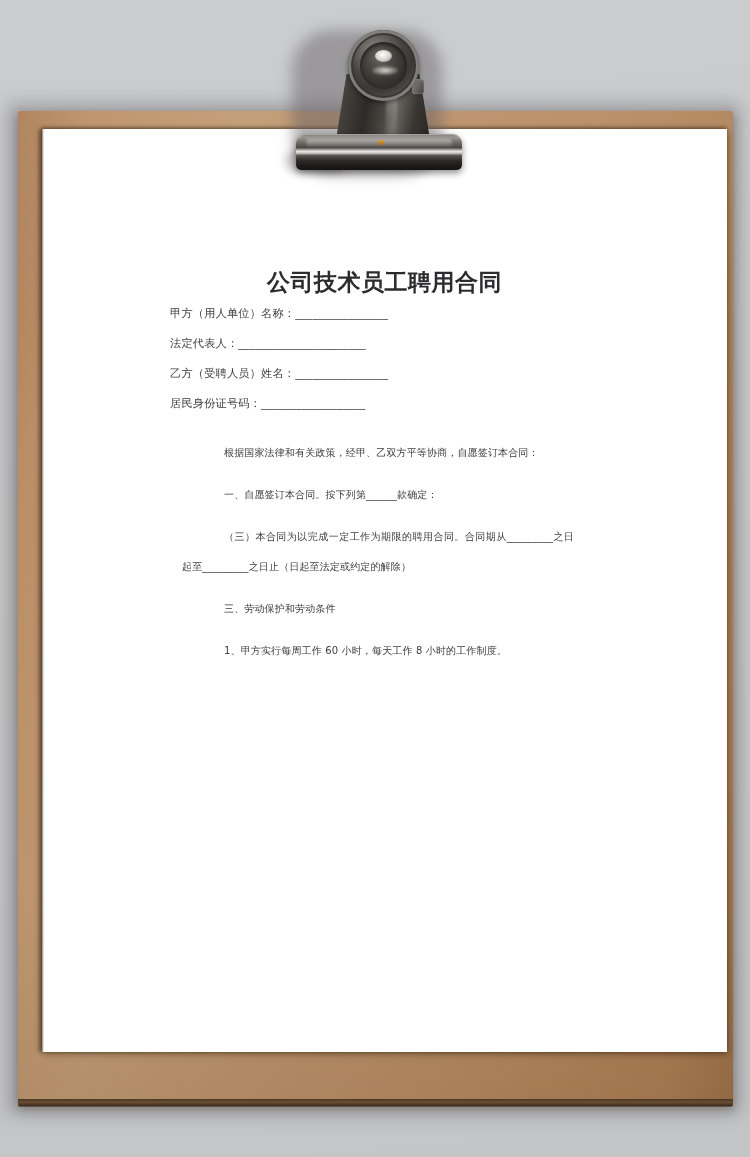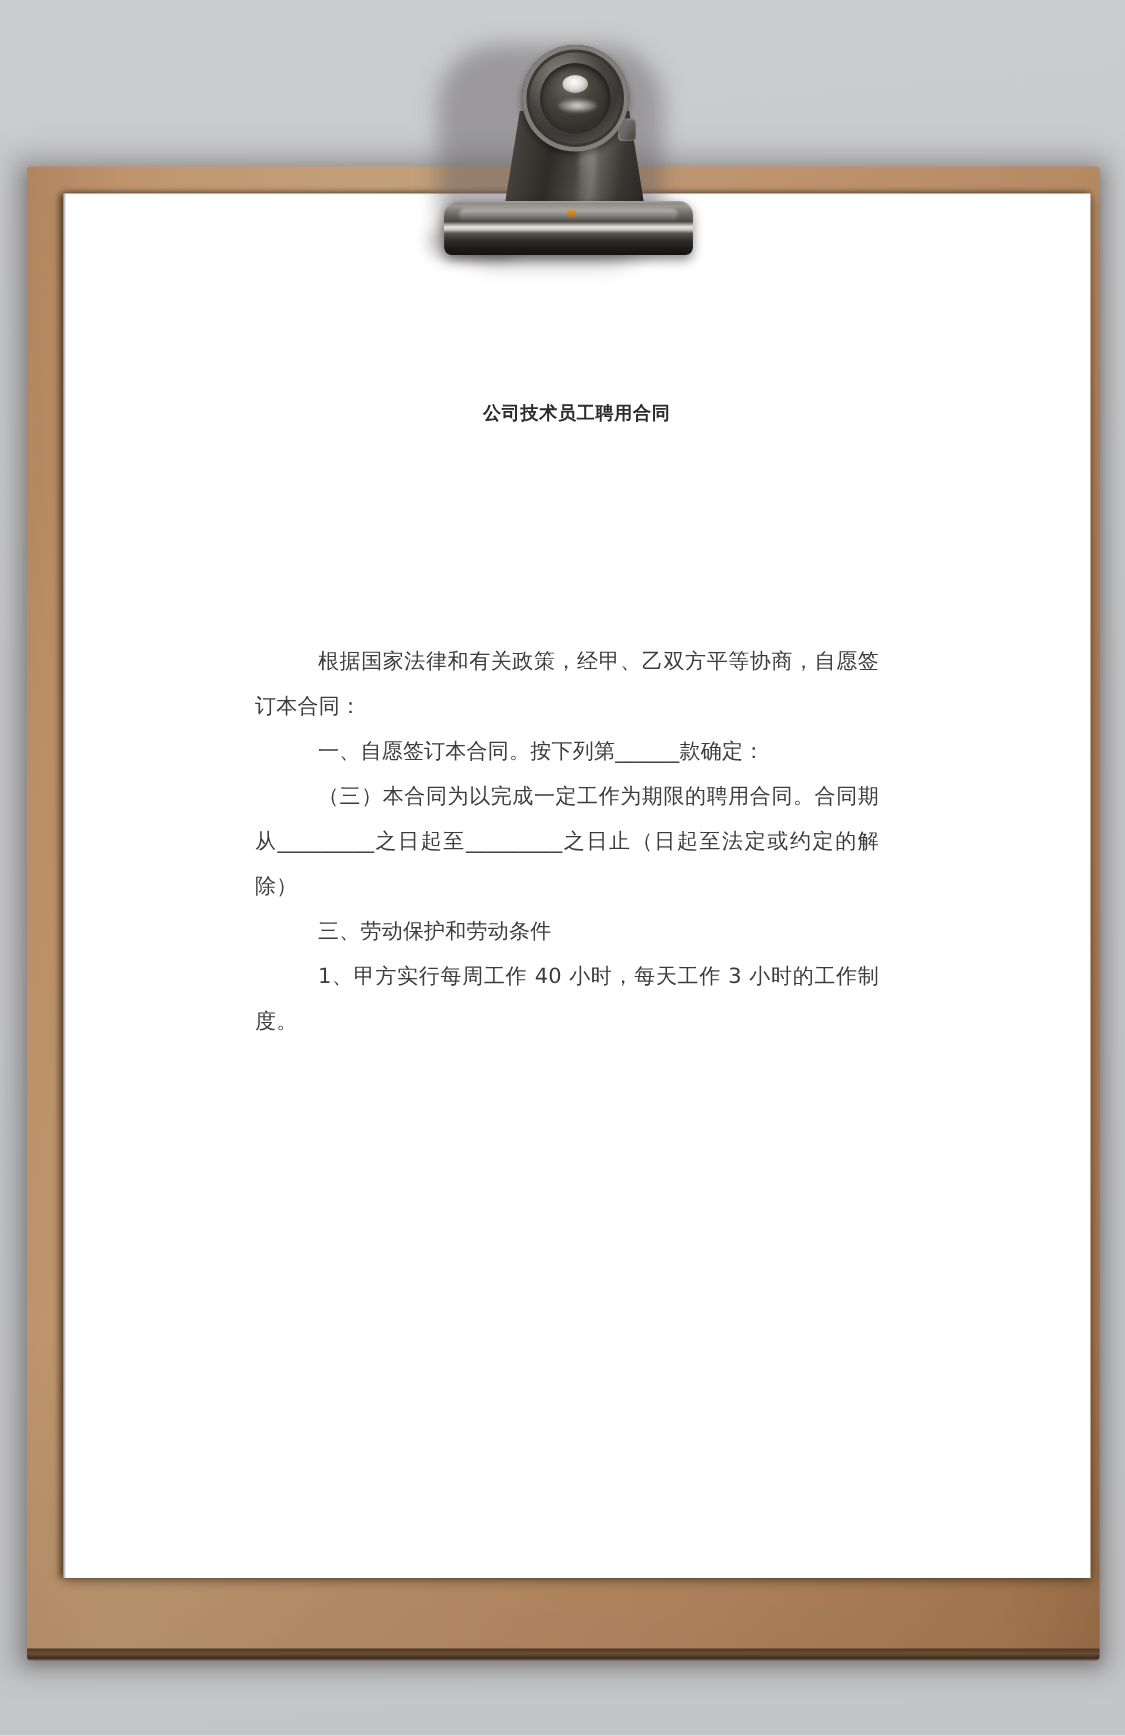--- a/index.html
+++ b/index.html
@@ -277,21 +277,21 @@
     height: 923px;
     z-index: 3;
     color: #3a3a3c;
   }
   .doc-title {
     position: absolute;
     left: 0;
     top: 138px;
     width: 685px;
     text-align: center;
-    font-size: 12px;
+    font-size: 23px;
     font-weight: bold;
     letter-spacing: 0.5px;
     color: #2c2c2e;
   }
   .body-block {
     position: absolute;
     left: 128px;
     top: 170px;
     width: 420px;
   }
@@ -302,52 +302,58 @@
     white-space: nowrap;
     letter-spacing: 0.2px;
   }
   .para-block {
     position: absolute;
     left: 128px;
     top: 297px;
     width: 416px;
   }
   .para {
-    font-size: 14px;
+    font-size: 10px;
     line-height: 30px;
     color: #3c3c3e;
     letter-spacing: 0.15px;
     text-align: justify;
     text-justify: inter-character;
-    margin: 0;
+    margin: 12px;
     text-indent: 42px;
   }
 </style>
 </head>
 <body>
 
 <div class="scene">
 
   <div class="board-shadow"></div>
 
   <div class="clipboard"></div>
   <div class="board-lip"></div>
 
   <div class="paper"></div>
 
   <div class="doc">
     <div class="doc-title">公司技术员工聘用合同</div>
 
+    <div class="body-block">
+      <div class="f-line">甲方（用人单位）名称：________________</div>
+      <div class="f-line">法定代表人：______________________</div>
+      <div class="f-line">乙方（受聘人员）姓名：________________</div>
+      <div class="f-line">居民身份证号码：__________________</div>
+    </div>
 
     <div class="para-block">
       <p class="para">根据国家法律和有关政策，经甲、乙双方平等协商，自愿签订本合同：</p>
       <p class="para">一、自愿签订本合同。按下列第______款确定：</p>
       <p class="para">（三）本合同为以完成一定工作为期限的聘用合同。合同期从_________之日起至_________之日止（日起至法定或约定的解除）</p>
       <p class="para">三、劳动保护和劳动条件</p>
-      <p class="para">1、甲方实行每周工作 40 小时，每天工作 3 小时的工作制度。</p>
+      <p class="para">1、甲方实行每周工作 60 小时，每天工作 8 小时的工作制度。</p>
     </div>
   </div>
 
   <div class="clip-shadow-bg"></div>
   <div class="clip-bar-shadow"></div>
   <div class="clip-neck"></div>
   <div class="clip-neck-hl"></div>
   <div class="clip-screw"></div>
   <div class="clip-disc"></div>
   <div class="disc-glint"></div>

